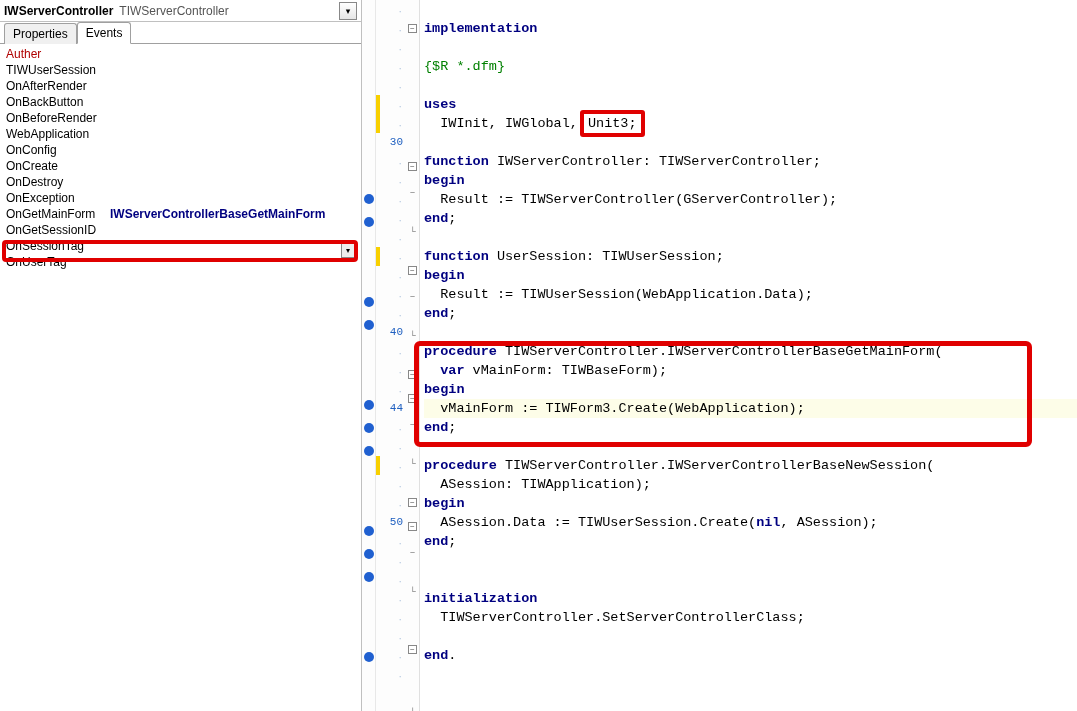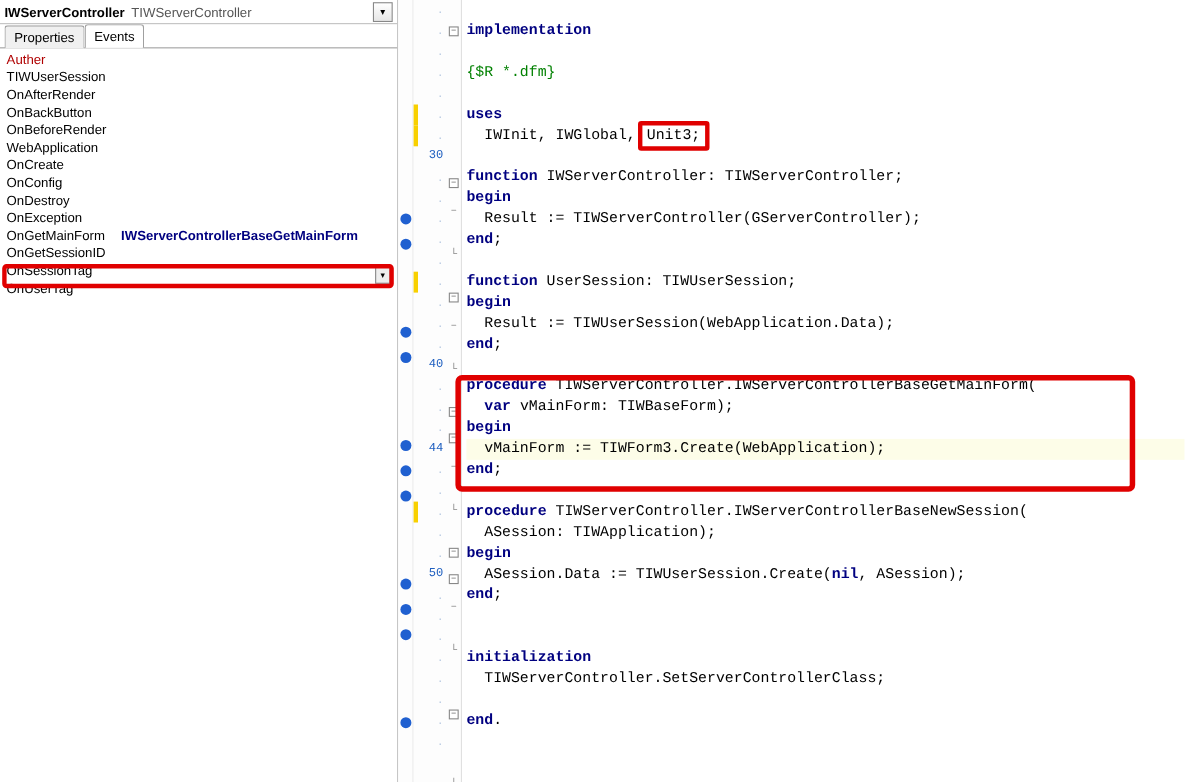--- a/index.html
+++ b/index.html
@@ -262,25 +262,25 @@
       </div>
       <div class="event-row">
         <div class="event-name">OnBeforeRender</div>
         <div class="event-value"></div>
       </div>
       <div class="event-row">
         <div class="event-name">WebApplication</div>
         <div class="event-value"></div>
       </div>
       <div class="event-row">
+        <div class="event-name">OnConfig</div>
+        <div class="event-value"></div>
+      </div>
+      <div class="event-row">
         <div class="event-name">OnCreate</div>
-        <div class="event-value"></div>
-      </div>
-      <div class="event-row">
-        <div class="event-name">OnConfig</div>
         <div class="event-value"></div>
       </div>
       <div class="event-row">
         <div class="event-name">OnDestroy</div>
         <div class="event-value"></div>
       </div>
       <div class="event-row">
         <div class="event-name">OnException</div>
         <div class="event-value"></div>
       </div>

